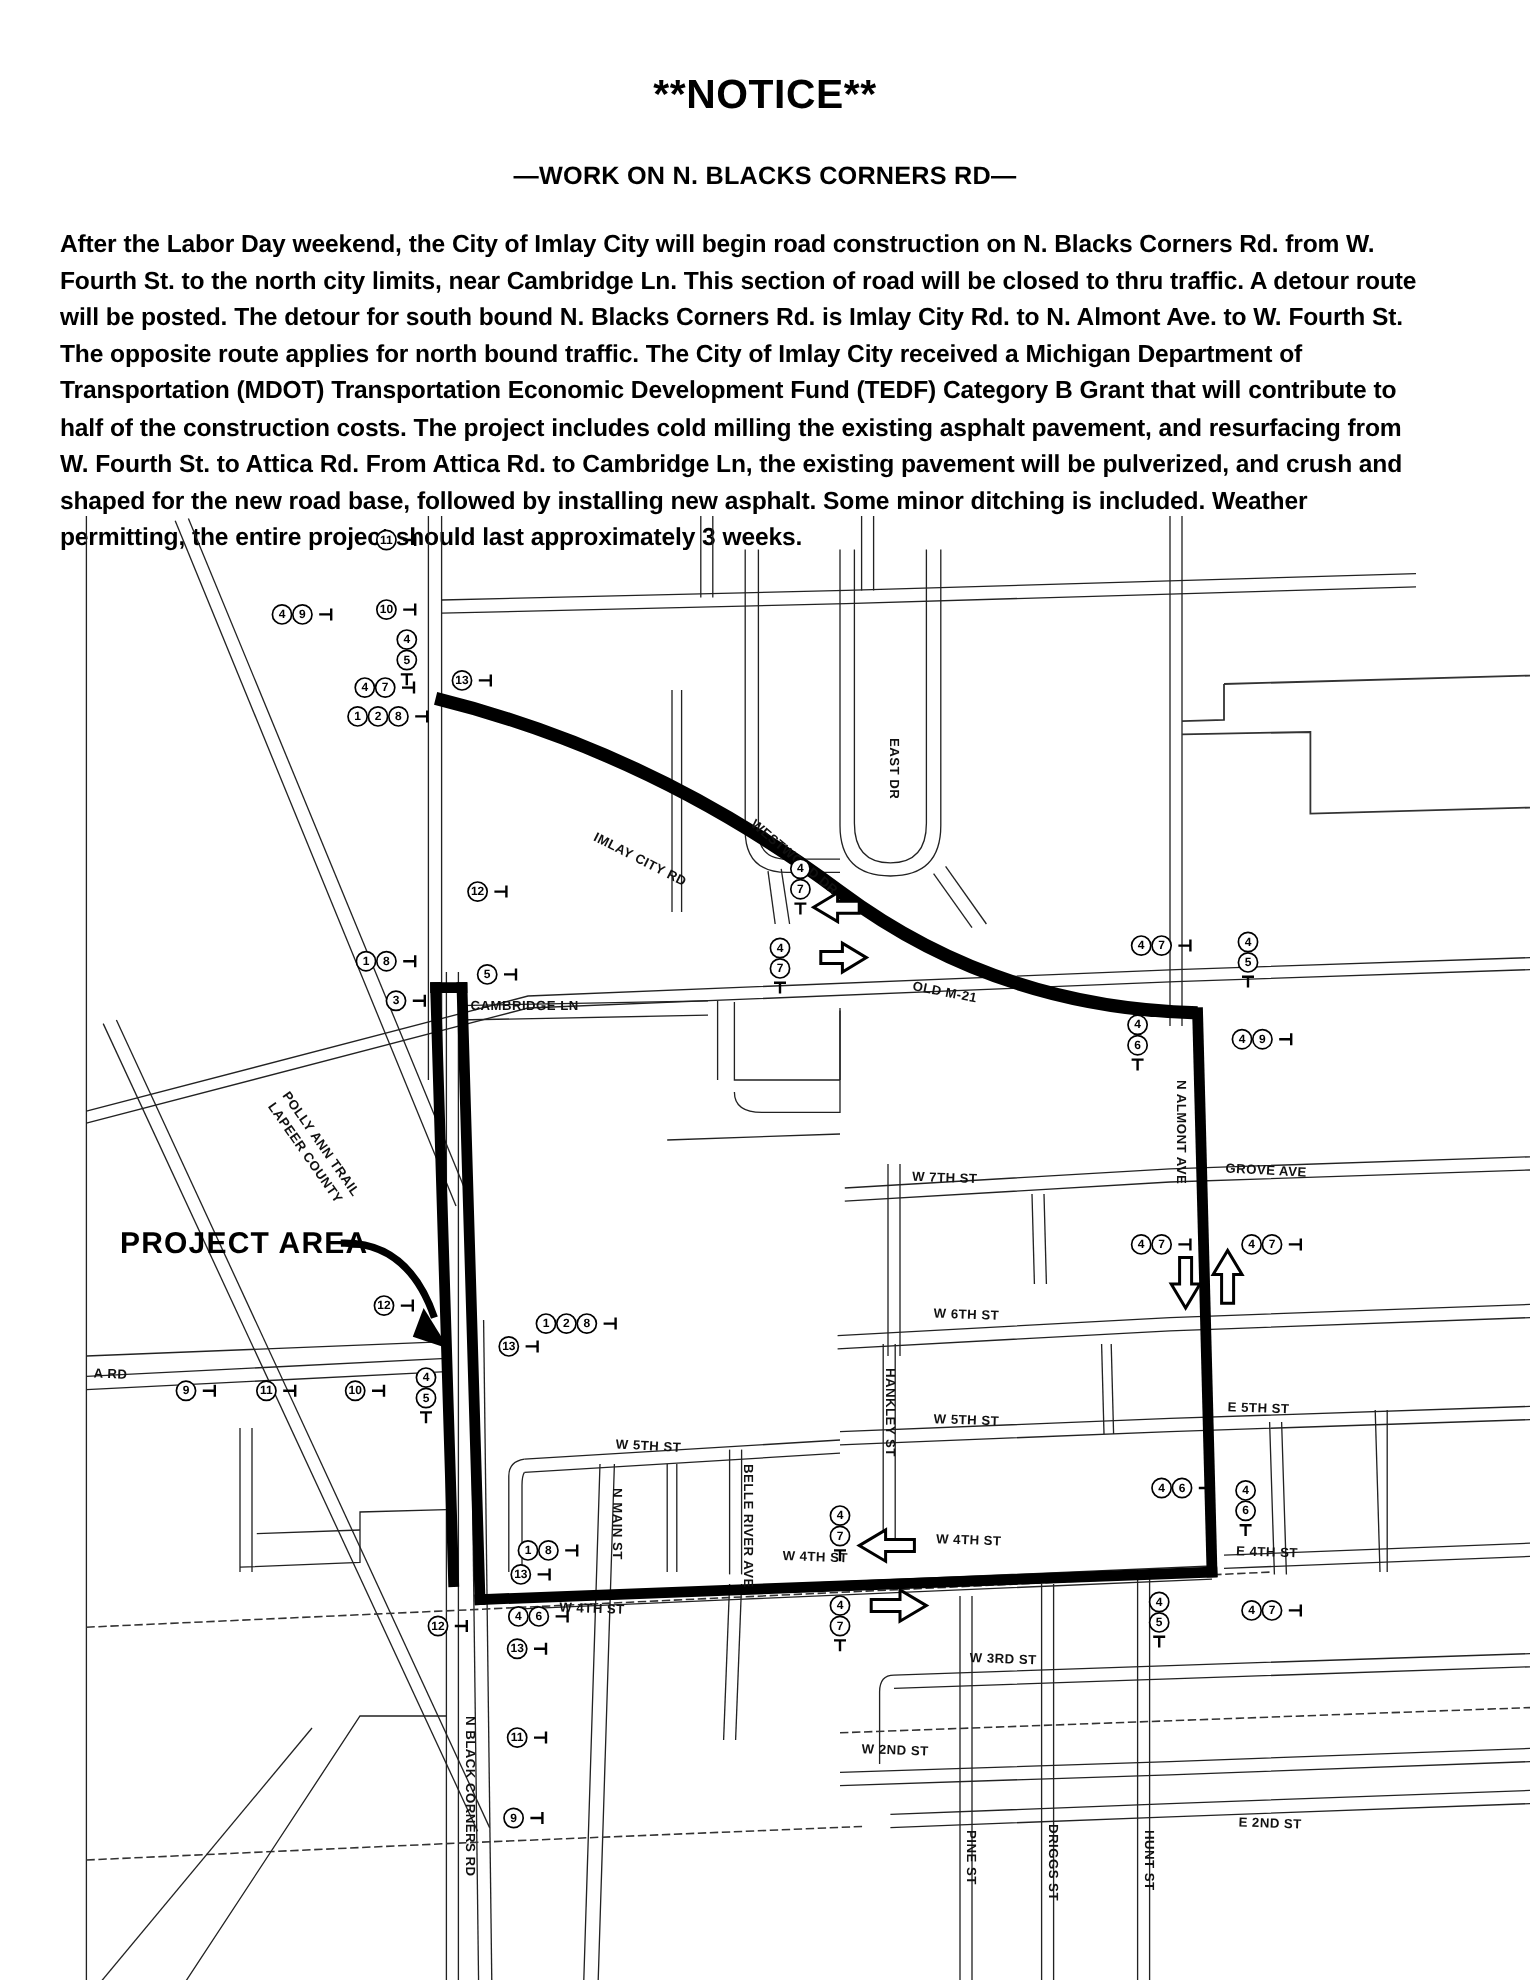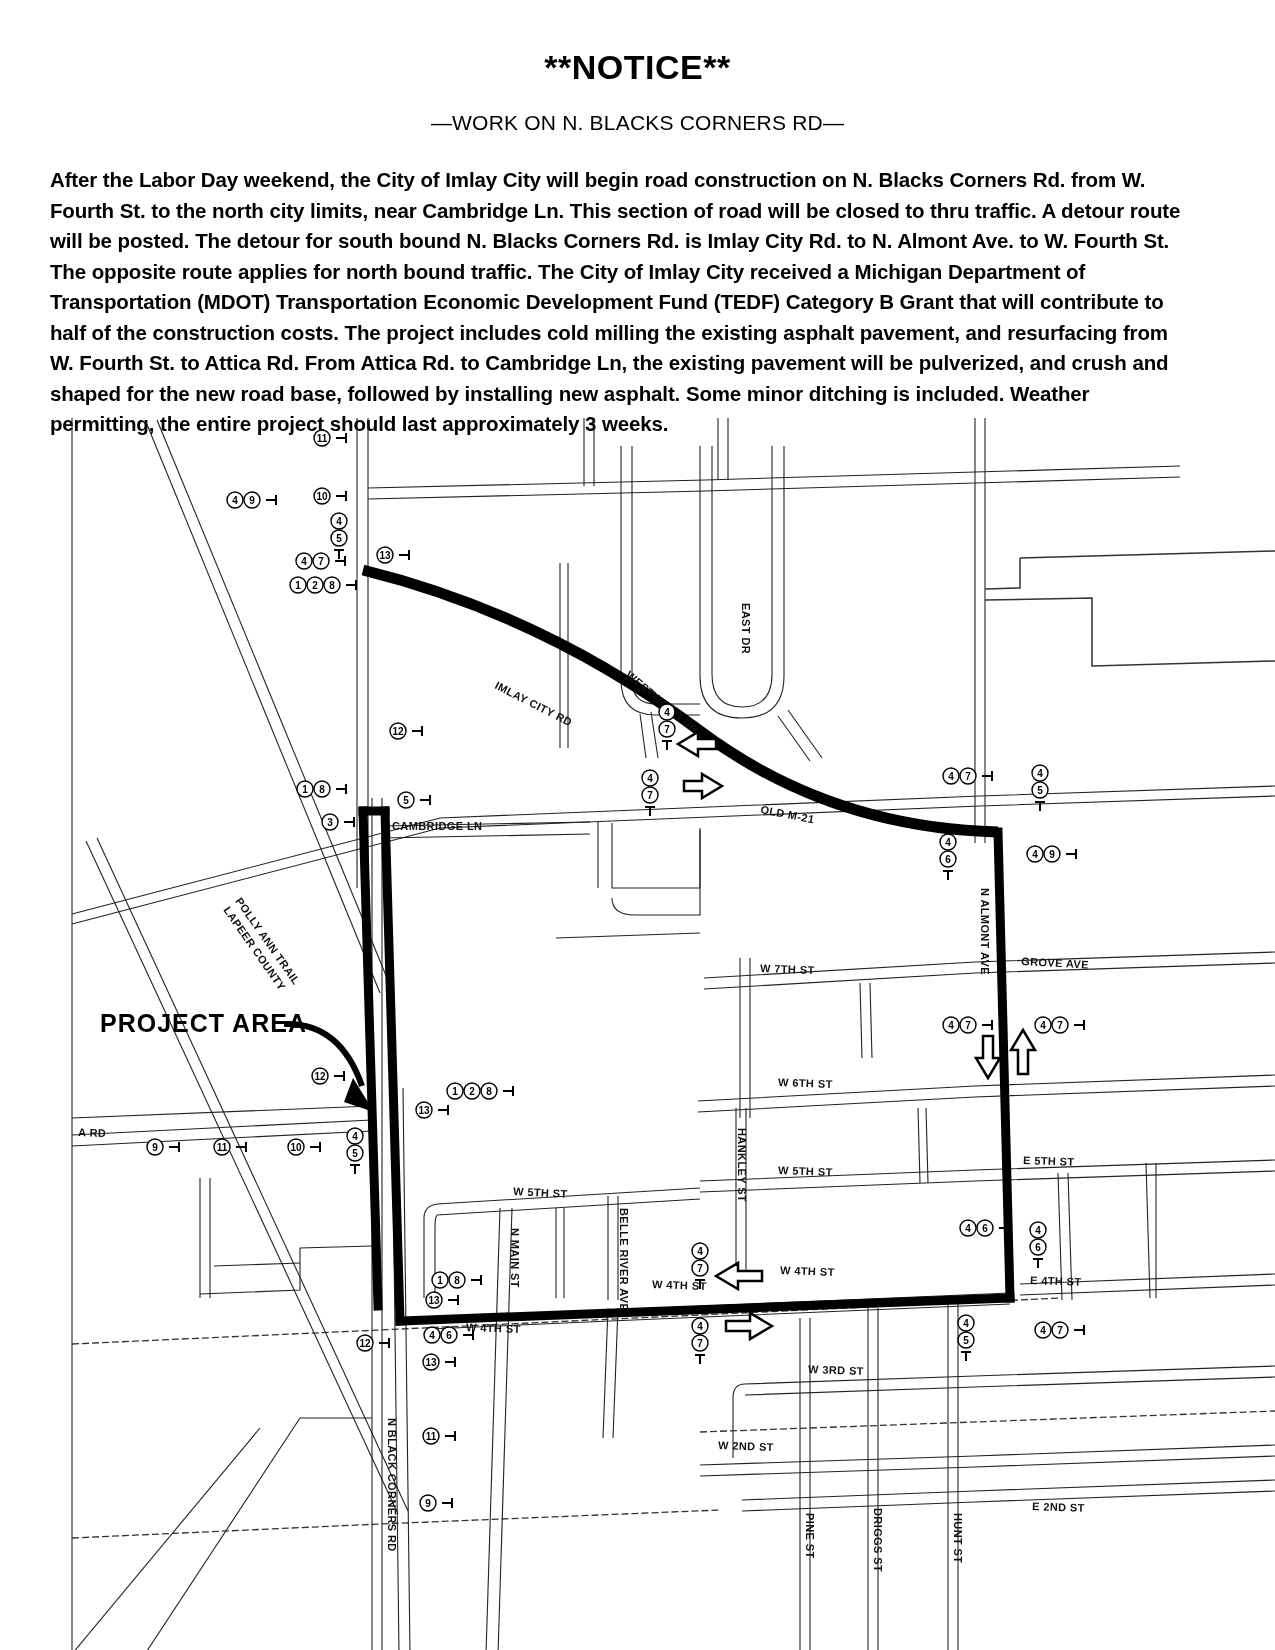--- a/index.html
+++ b/index.html
@@ -17,28 +17,28 @@
   .page {
     width: 1275px; height: 1650px;
     position: relative;
     background: #fff;
   }
   .notice-title {
     text-align: center;
     font-size: 34px;
     font-weight: bold;
     letter-spacing: 0.5px;
-    margin: 4px;
+    margin: 16px;
     padding-top: 44px;
     font-family: "Liberation Sans", sans-serif;
   }
   .notice-subtitle {
     text-align: center;
     font-size: 21px;
-    font-weight: 400;
+    font-weight: 700;
     margin: 0;
     padding-top: 20px;
     letter-spacing: 0.2px;
   }
   .body-text {
     margin: 4px;
     padding: 26px 84px 0 46px;
     font-size: 20.5px;
     font-weight: bold;
     line-height: 1.49;

